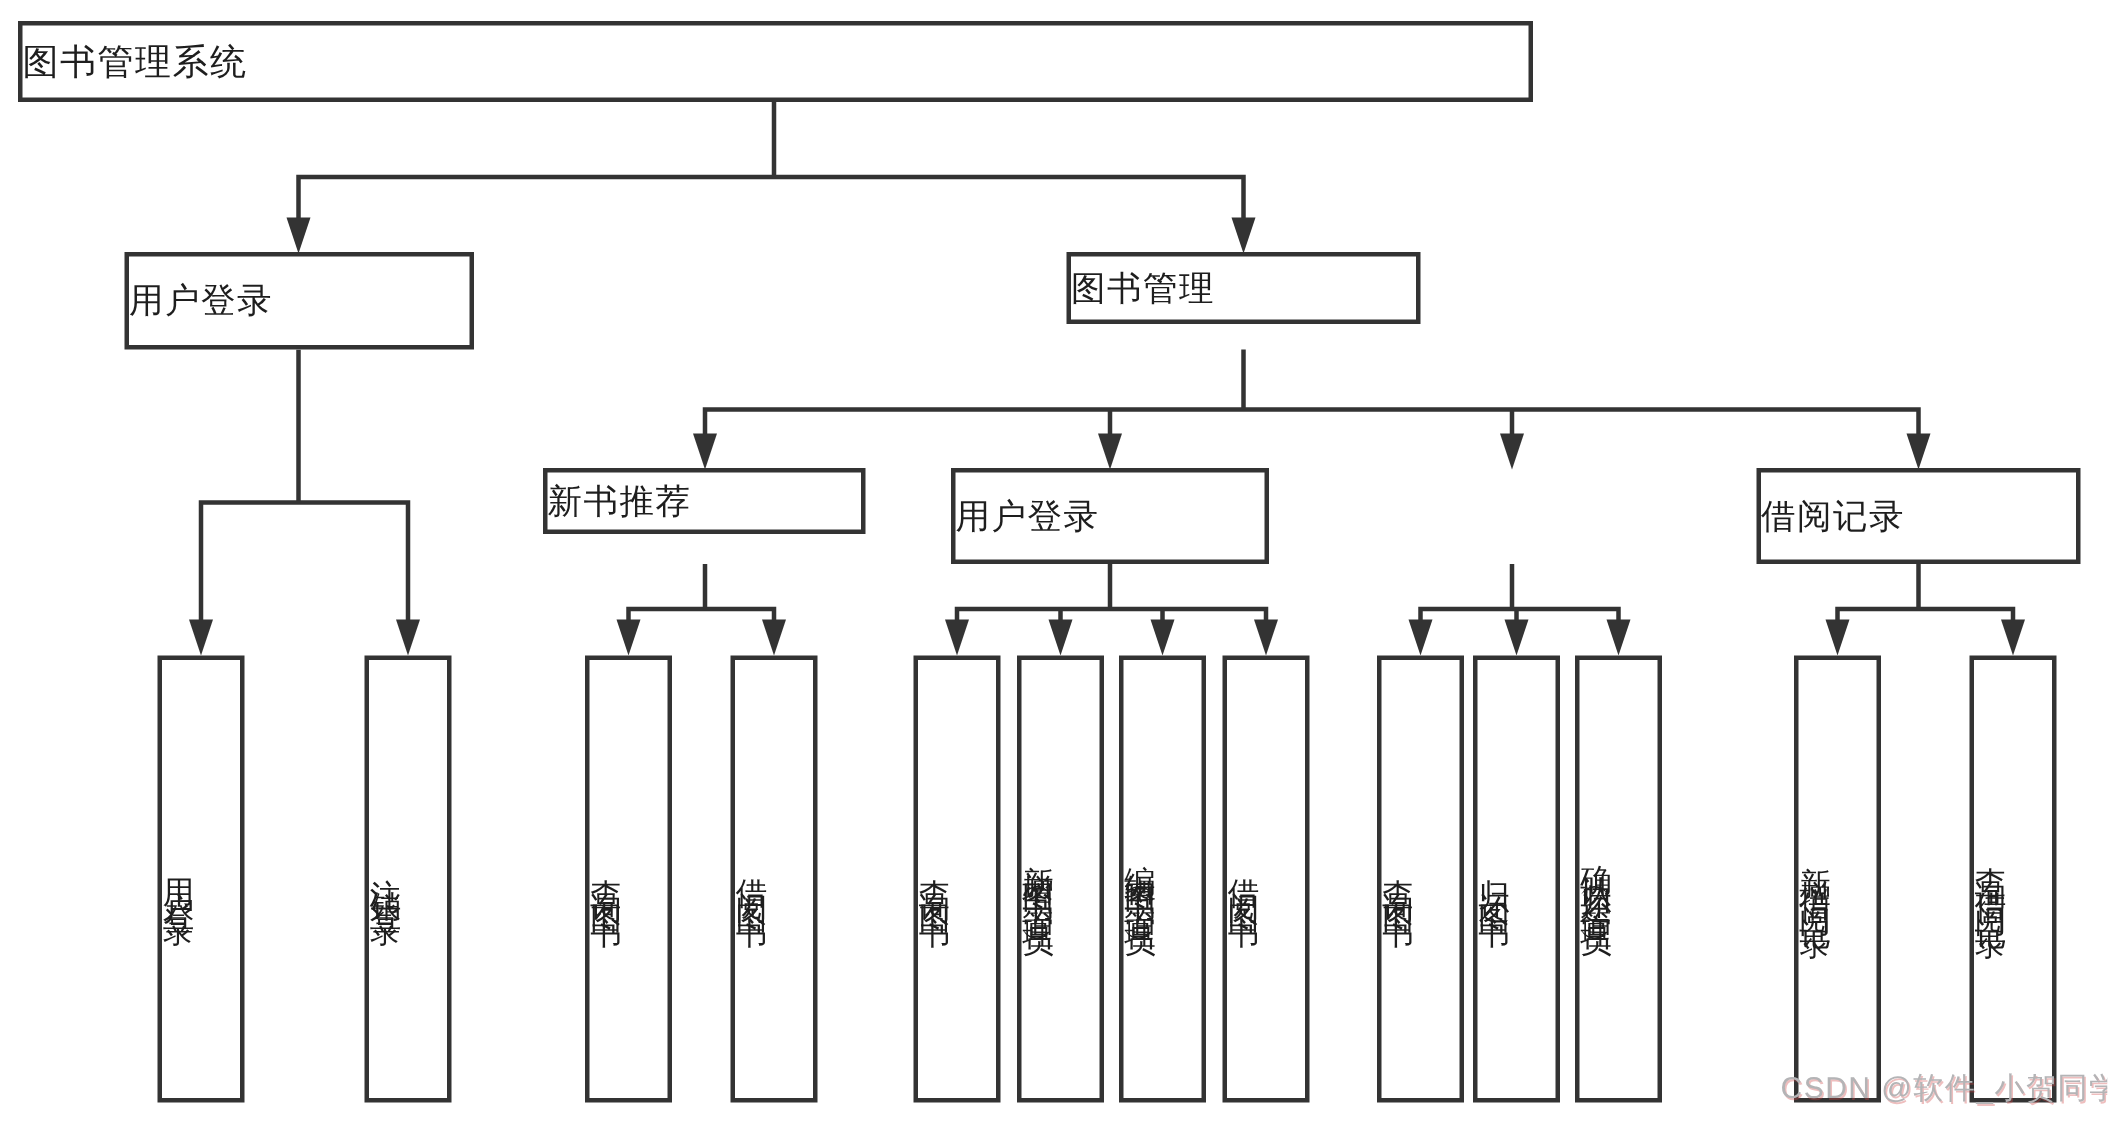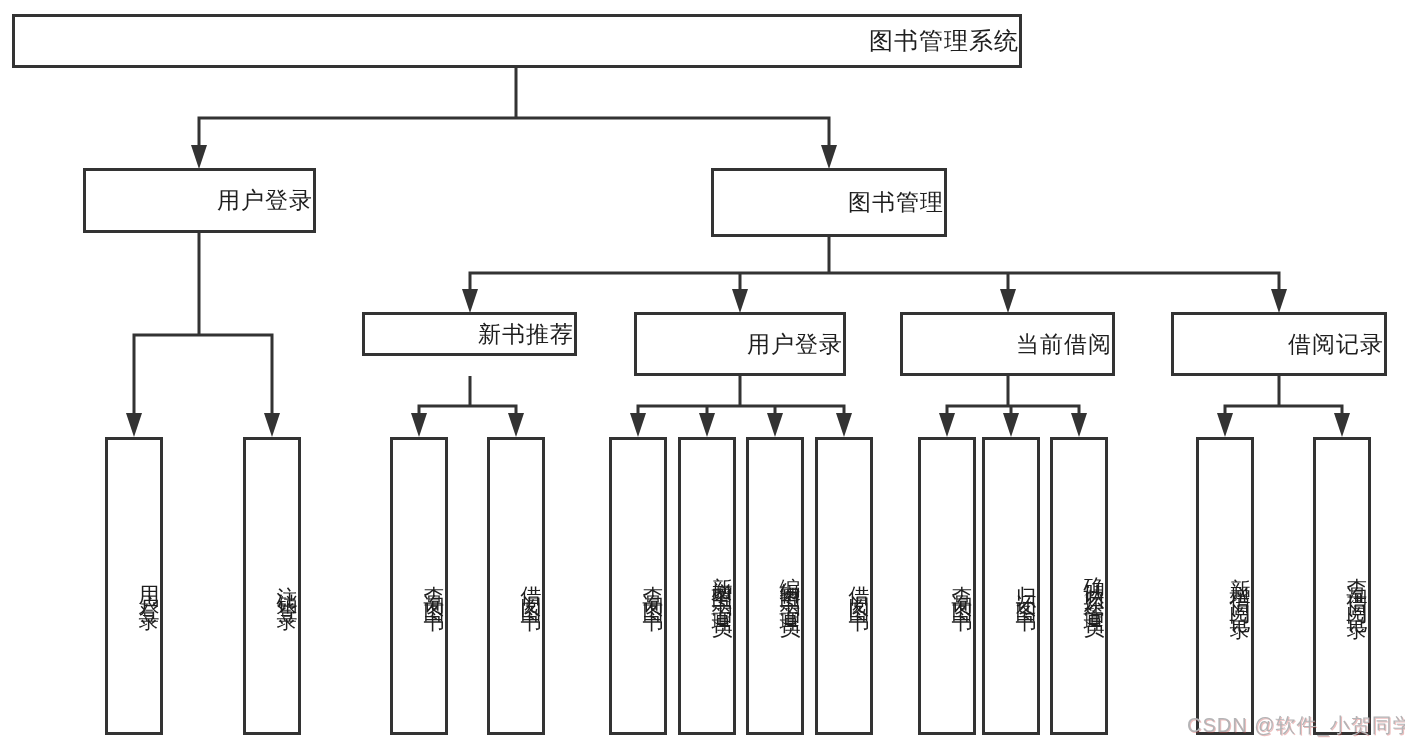--- a/index.html
+++ b/index.html
@@ -21,21 +21,21 @@
     width: 1405px;
     height: 747px;
   }
   .box {
     position: absolute;
     box-sizing: border-box;
     border: 3px solid #333333;
     background: #ffffff;
     display: flex;
     align-items: center;
-    justify-content: flex-end;
+    justify-content: flex-start;
     color: #1e1e1e;
   }
   .hlabel {
     font-size: 23px;
     white-space: nowrap;
     letter-spacing: 1px;
   }
   .root-box .hlabel { font-size: 24px; }
   .leaf {
     width: 58px;
@@ -118,32 +118,29 @@
     <polygon fill="#333333" points="1334,413 1350,413 1342,437"></polygon>
   </svg>
 
   <div class="box root-box" style="left:12px; top:14px; width:1010px; height:54px;">
     <span class="hlabel">图书管理系统</span>
   </div>
 
   <div class="box" style="left:83px; top:168px; width:233px; height:65px;">
     <span class="hlabel">用户登录</span>
   </div>
-  <div class="box" style="left:711px; top:168px; width:236px; height:69px;">
+  <div class="box" style="left:711px; top:168px; width:236px; height:48px;">
     <span class="hlabel">图书管理</span>
   </div>
 
   <div class="box" style="left:362px; top:312px; width:215px; height:44px;">
     <span class="hlabel">新书推荐</span>
   </div>
   <div class="box" style="left:634px; top:312px; width:212px; height:64px;">
     <span class="hlabel">用户登录</span>
-  </div>
-  <div class="box" style="left:900px; top:312px; width:215px; height:64px;">
-    <span class="hlabel">当前借阅</span>
   </div>
   <div class="box" style="left:1171px; top:312px; width:216px; height:64px;">
     <span class="hlabel">借阅记录</span>
   </div>
 
   <div class="box leaf" style="left:105px;">
     <span class="vtext">用户登录</span>
   </div>
   <div class="box leaf" style="left:243px;">
     <span class="vtext">注销登录</span>

